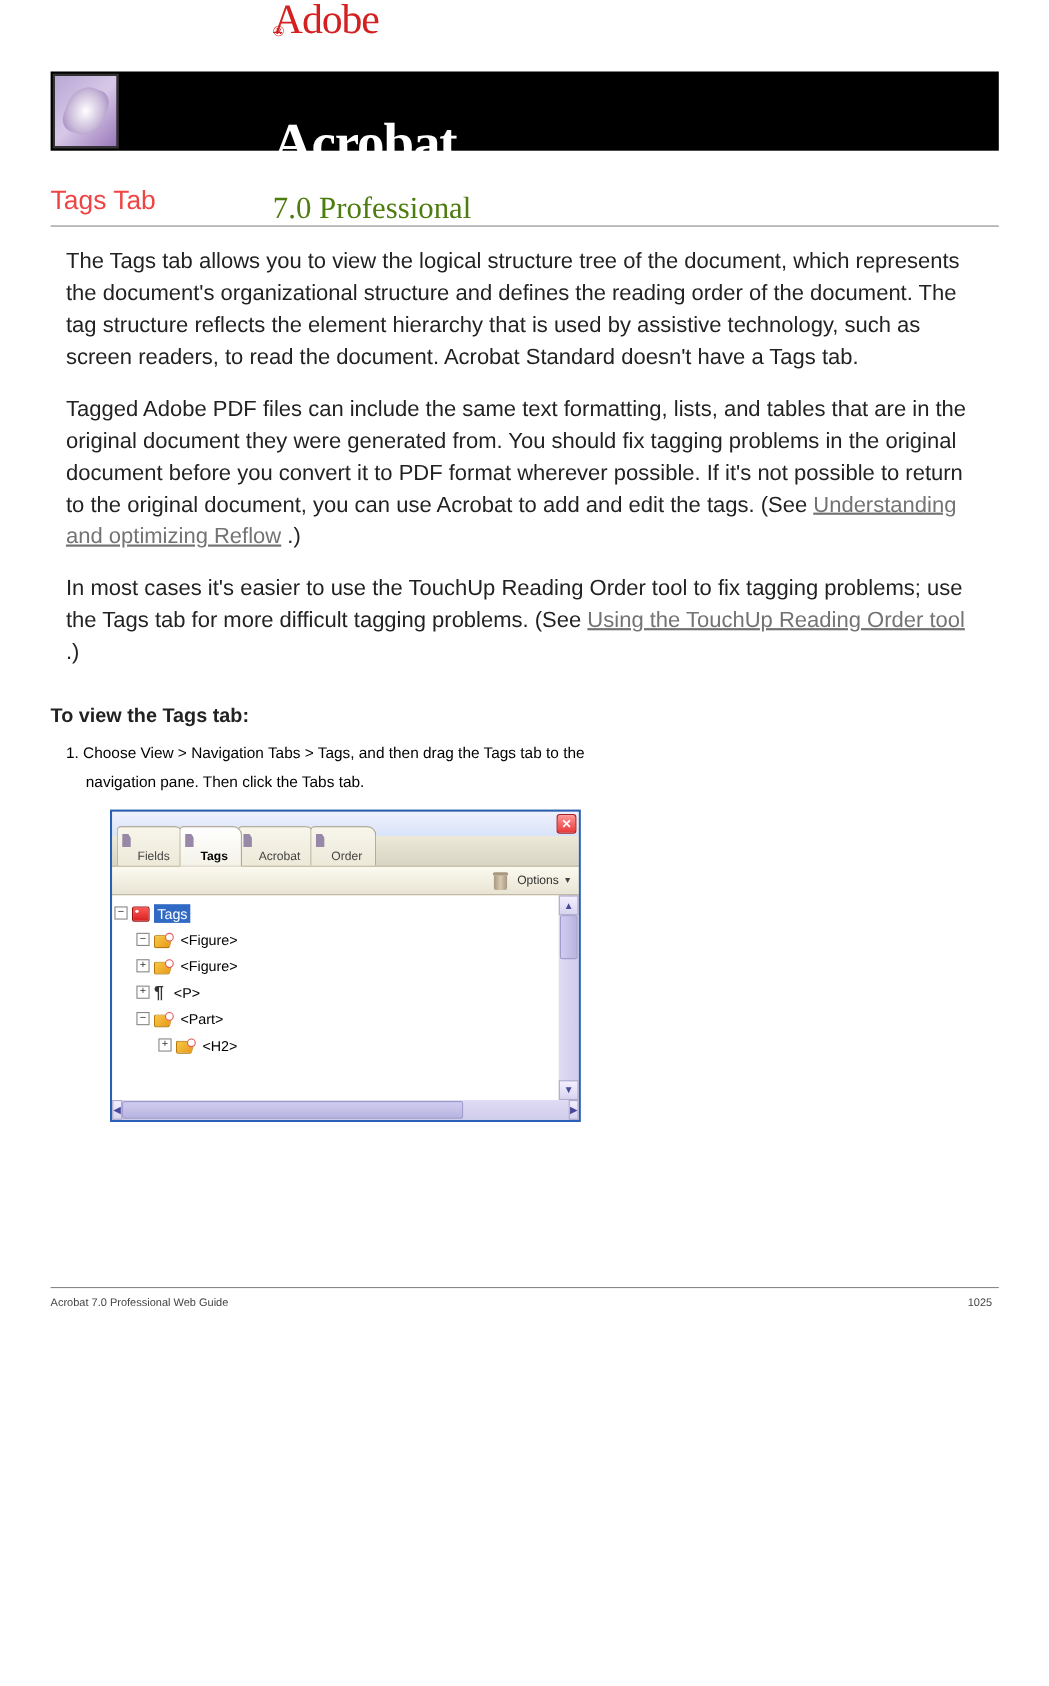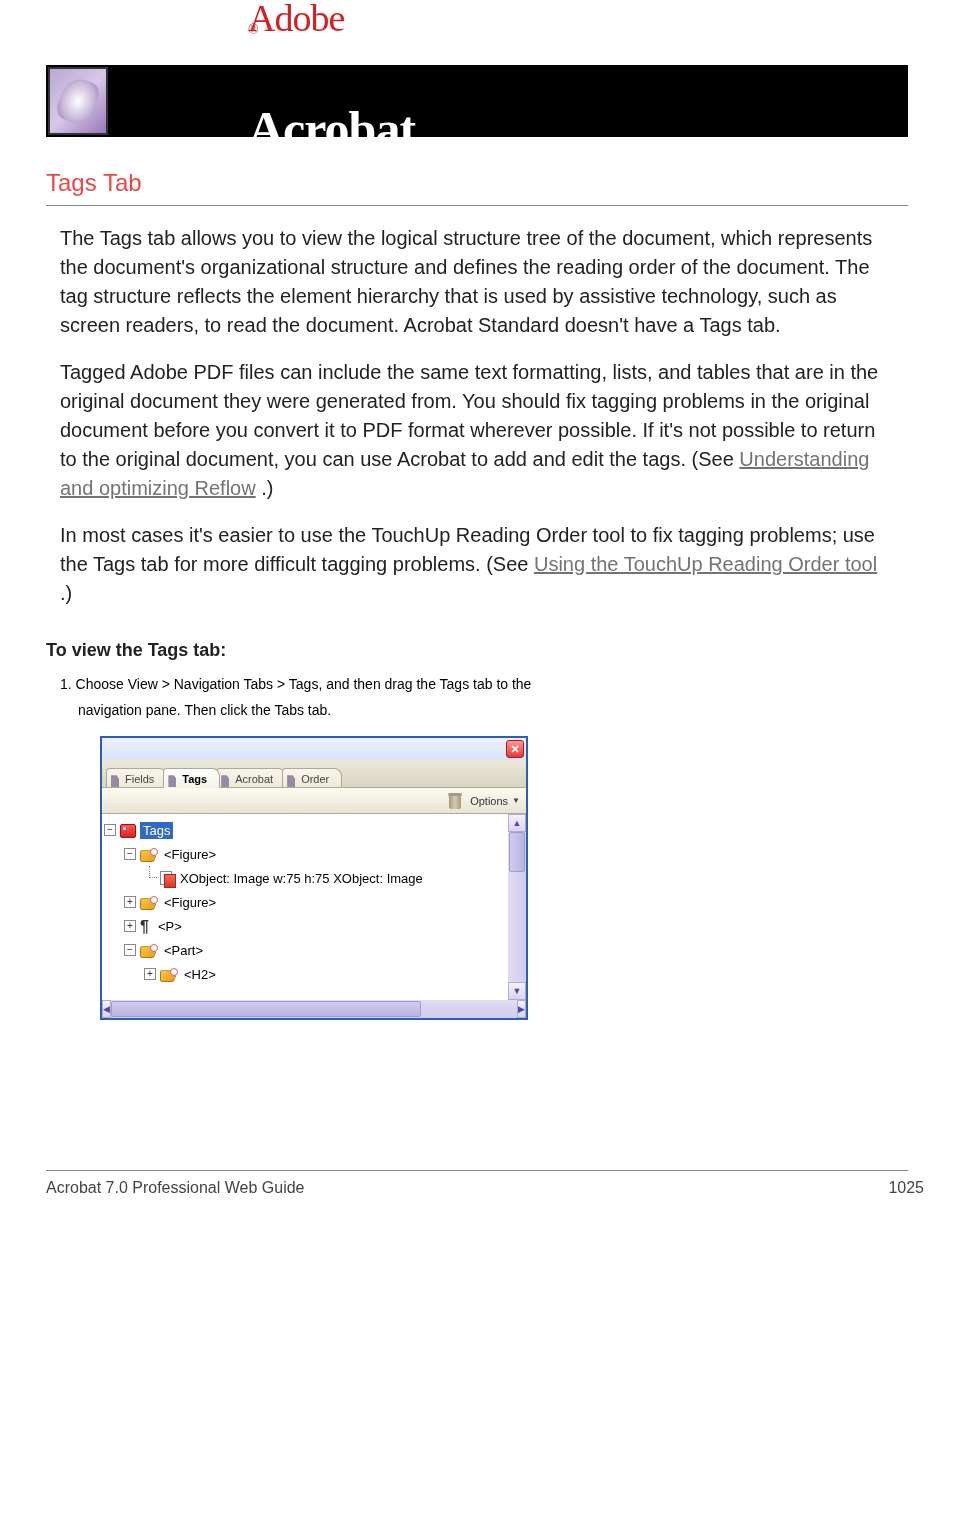--- a/index.html
+++ b/index.html
@@ -33,21 +33,21 @@
       display: flex;
       align-items: baseline;
       margin-left: 130px;
       font-family: 'Minion Pro', Georgia, serif;
       flex-direction: column;
     }
     .adobe-text { color: #d42020; font-size: 38px; font-weight: 400; letter-spacing: -1px; }
     .adobe-dot { color: #d42020; font-size: 14px; position: relative; top: -18px; }
     .acrobat-text { color: #fff; font-size: 50px; font-weight: bold; margin-left: 8px; letter-spacing: -1px; margin-top: 44px; }
     .acrobat-dot { color: #fff; font-size: 14px; position: relative; top: -18px; }
-    .version-text { color: #ffffff; font-size: 28px; font-weight: 300; margin-left: 10px; }
+    .version-text { color: #4d7c0f; font-size: 28px; font-weight: 300; margin-left: 10px; }
     
     .section-title {
       font-size: 24px;
       font-weight: normal;
       margin: 32px 46px 8px 46px;
       color: #ef4444;
     }
     .hr-full {
       border: none;
       border-top: 1px solid #888;
@@ -99,21 +99,21 @@
     }
     .tab-row {
       display: flex;
       align-items: end;
       height: 28px;
       padding: 0 4px;
       background: linear-gradient(to bottom, #ece9d8, #d8d4c4);
       border-bottom: 1px solid #b0a890;
     }
     .tab {
-      padding: 4px 12px 2px 18px;
+      padding: 21px 12px 2px 18px;
       background: linear-gradient(to bottom, #f8f6ec, #ece9d8);
       border: 1px solid #b0a890;
       border-bottom: none;
       border-radius: 4px 8px 0 0;
       margin-right: -4px;
       font-size: 11px;
       color: #444;
       cursor: pointer;
       position: relative;
     }
@@ -360,22 +360,22 @@
       line-height: 1.4;
     }
     .footer-hr {
       border: none;
       border-top: 1px solid #888;
       margin: 150px 46px 8px 46px;
     }
     .footer {
       display: flex;
       justify-content: space-between;
-      margin: 0 30px 40px 46px;
-      font-size: 16px;
+      margin: 0 52px 40px 46px;
+      font-size: 10px;
       color: #444;
     }
   </style>
 </head>
 <body>
 
 <div class="header-banner">
   <div class="logo-box"></div>
   <div class="banner-text">
     <span class="adobe-text">Adobe</span>
@@ -439,26 +439,20 @@
         <span class="tree-label selected">Tags</span>
       </div>
 
       <div class="tree-row">
         <span class="indent i2"></span>
         <span class="expander">−</span>
         <span class="tag-icon figure-tag"></span>
         <span class="tree-label">&lt;Figure&gt;</span>
       </div>
 
-      <div class="tree-row">
-        <span class="indent i3"></span>
-        <span class="connector"></span>
-        <span class="tag-icon content-tag"></span>
-        <span class="tree-label">XObject:  Image  w:75 h:75  XObject:   Image</span>
-      </div>
 
       <div class="tree-row">
         <span class="indent i2"></span>
         <span class="expander">+</span>
         <span class="tag-icon figure-tag"></span>
         <span class="tree-label">&lt;Figure&gt;</span>
       </div>
 
       <div class="tree-row">
         <span class="indent i2"></span>

